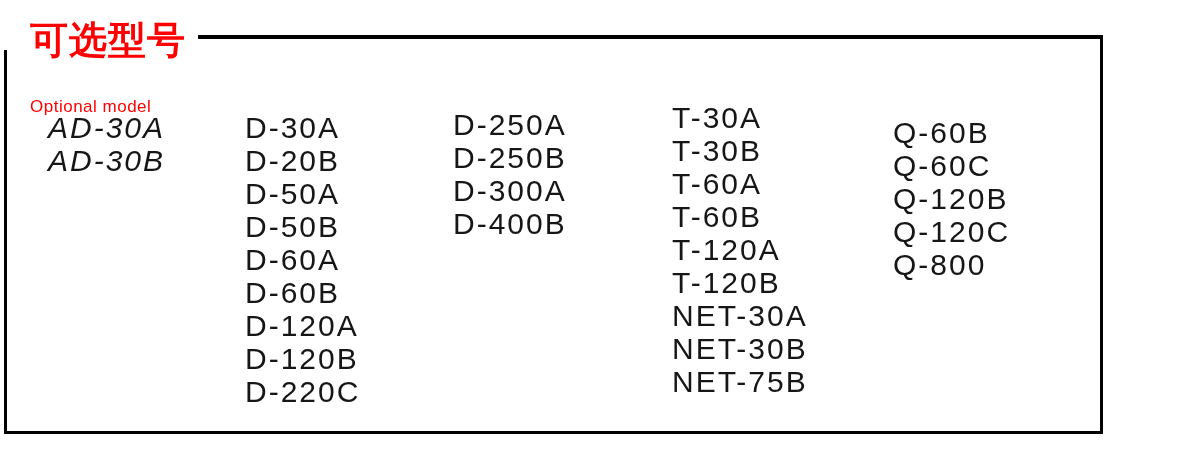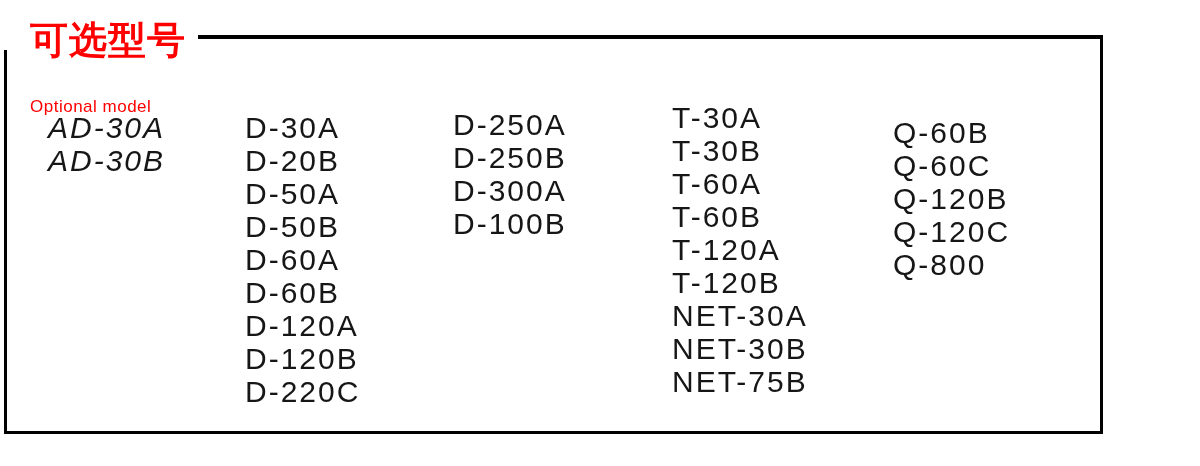--- a/index.html
+++ b/index.html
@@ -107,21 +107,21 @@
     <span class="model-item">D-60B</span>
     <span class="model-item">D-120A</span>
     <span class="model-item">D-120B</span>
     <span class="model-item">D-220C</span>
   </div>
 
   <div class="model-col col-2">
     <span class="model-item">D-250A</span>
     <span class="model-item">D-250B</span>
     <span class="model-item">D-300A</span>
-    <span class="model-item">D-100B</span>
+    <span class="model-item">D-400B</span>
   </div>
 
   <div class="model-col col-3">
     <span class="model-item">T-30A</span>
     <span class="model-item">T-30B</span>
     <span class="model-item">T-60A</span>
     <span class="model-item">T-60B</span>
     <span class="model-item">T-120A</span>
     <span class="model-item">T-120B</span>
     <span class="model-item">NET-30A</span>

